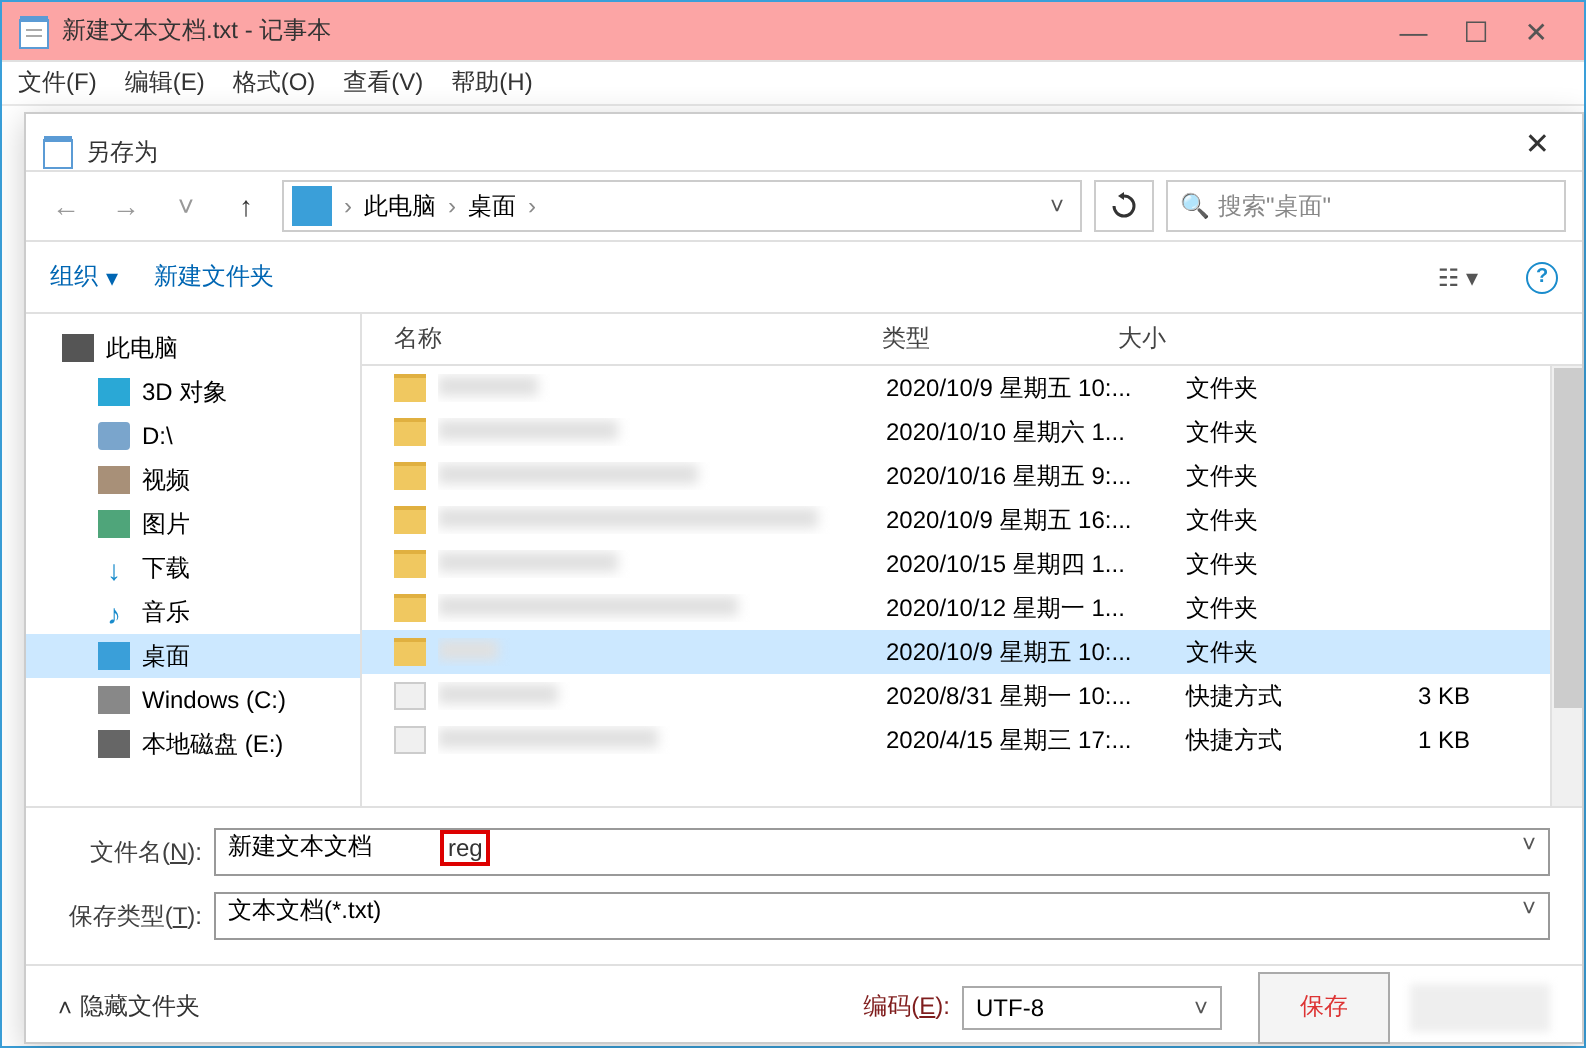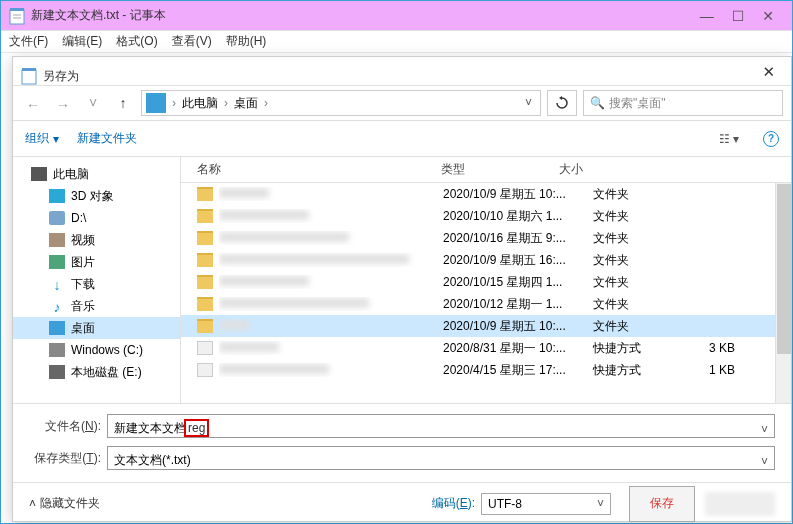--- a/index.html
+++ b/index.html
@@ -1,19 +1,19 @@
 <!DOCTYPE html>
 <html><head>
   <meta charset="utf-8">
   <style>
     * { margin: 0; padding: 0; box-sizing: border-box; font-family: "Microsoft YaHei", "Segoe UI", sans-serif; font-size: 12px; }
     body { background: #fff; width: 793px; height: 524px; overflow: hidden; position: relative; }
     
     .outer-window { border: 1px solid #3a9fd9; height: 524px; }
-    .outer-titlebar { height: 30px; display: flex; align-items: center; padding: 0 8px; background: #f0abfc; border-bottom: 1px solid #e0e0e0; }
+    .outer-titlebar { height: 30px; display: flex; align-items: center; padding: 0 8px; background: #fca5a5; border-bottom: 1px solid #e0e0e0; }
     .outer-titlebar .icon { width: 16px; height: 18px; margin-right: 6px; }
     .outer-titlebar .title { flex: 1; color: #333; }
     .outer-controls { display: flex; gap: 18px; padding-right: 10px; }
     .outer-controls span { color: #555; font-size: 14px; cursor: pointer; }
     
     .menubar { height: 22px; display: flex; align-items: center; padding: 0 8px; gap: 14px; color: #333; border-bottom: 1px solid #e8e8e8; }
     .menubar span { cursor: pointer; }
     
     .saveas-window { position: absolute; left: 12px; top: 56px; width: 780px; height: 466px; background: #fff; border: 1px solid #ccc; box-shadow: 0 4px 16px rgba(0,0,0,0.2); }
     .saveas-titlebar { height: 28px; display: flex; align-items: flex-end; padding: 0 8px; }
@@ -70,28 +70,28 @@
     .file-row .ficon.shortcut { background: #f0f0f0; border: 1px solid #ccc; position: relative; }
     .file-row .fname { width: 224px; overflow: hidden; }
     .file-row .blur { filter: blur(3px); background: #e0e0e0; height: 10px; display: inline-block; }
     .scrollbar { position: absolute; right: 0; top: 26px; bottom: 0; width: 16px; background: #f0f0f0; border-left: 1px solid #e0e0e0; }
     .scrollbar .thumb { background: #ccc; width: 14px; margin: 1px; height: 170px; }
     
     .fname-section { padding: 10px 16px 4px 16px; border-top: 1px solid #e0e0e0; }
     .field-row { display: flex; align-items: center; margin-bottom: 8px; }
     .field-row label { width: 78px; text-align: right; padding-right: 6px; color: #404040; }
     .field-row label u { text-decoration: underline; }
-    .field-input { flex: 1; height: 24px; border: 1px solid #999; padding: 0 6px; display: flex; align-items: flex-end; position: relative; }
+    .field-input { flex: 1; height: 24px; border: 1px solid #999; padding: 0 6px; display: flex; align-items: flex-start; position: relative; gap: 36px; }
     .field-input .dd-arrow { position: absolute; right: 6px; color: #555; }
     .red-box { border: 2px solid #d00; padding: 0 2px; margin-left: -2px; color: #333; }
     
     .bottom-row { height: 42px; display: flex; align-items: center; padding: 0 16px; border-top: 1px solid #e0e0e0; }
     .bottom-row .hide-folders { color: #333; cursor: pointer; display: flex; align-items: center; gap: 4px; }
     .bottom-row .spacer { flex: 1; }
-    .bottom-row .enc-label { color: #0369a1; }
+    .bottom-row .enc-label { color: #7f1d1d; }
     .bottom-row .enc-select { height: 22px; border: 1px solid #aaa; padding: 0 24px 0 6px; margin: 0 18px 0 6px; position: relative; display: flex; align-items: center; min-width: 130px; }
     .bottom-row .enc-select .dd-arrow { position: absolute; right: 6px; color: #555; }
     .save-btn { height: 36px; padding: 0 20px; border: 1px solid #aaa; background: #f4f4f4; color: #d33; cursor: pointer; display: flex; align-items: center; }
     .blur-btn { width: 70px; height: 24px; background: #eee; margin-left: 10px; filter: blur(2px); }
   </style>
 </head>
 <body>
 
 <div class="outer-window">
   <div class="outer-titlebar">

